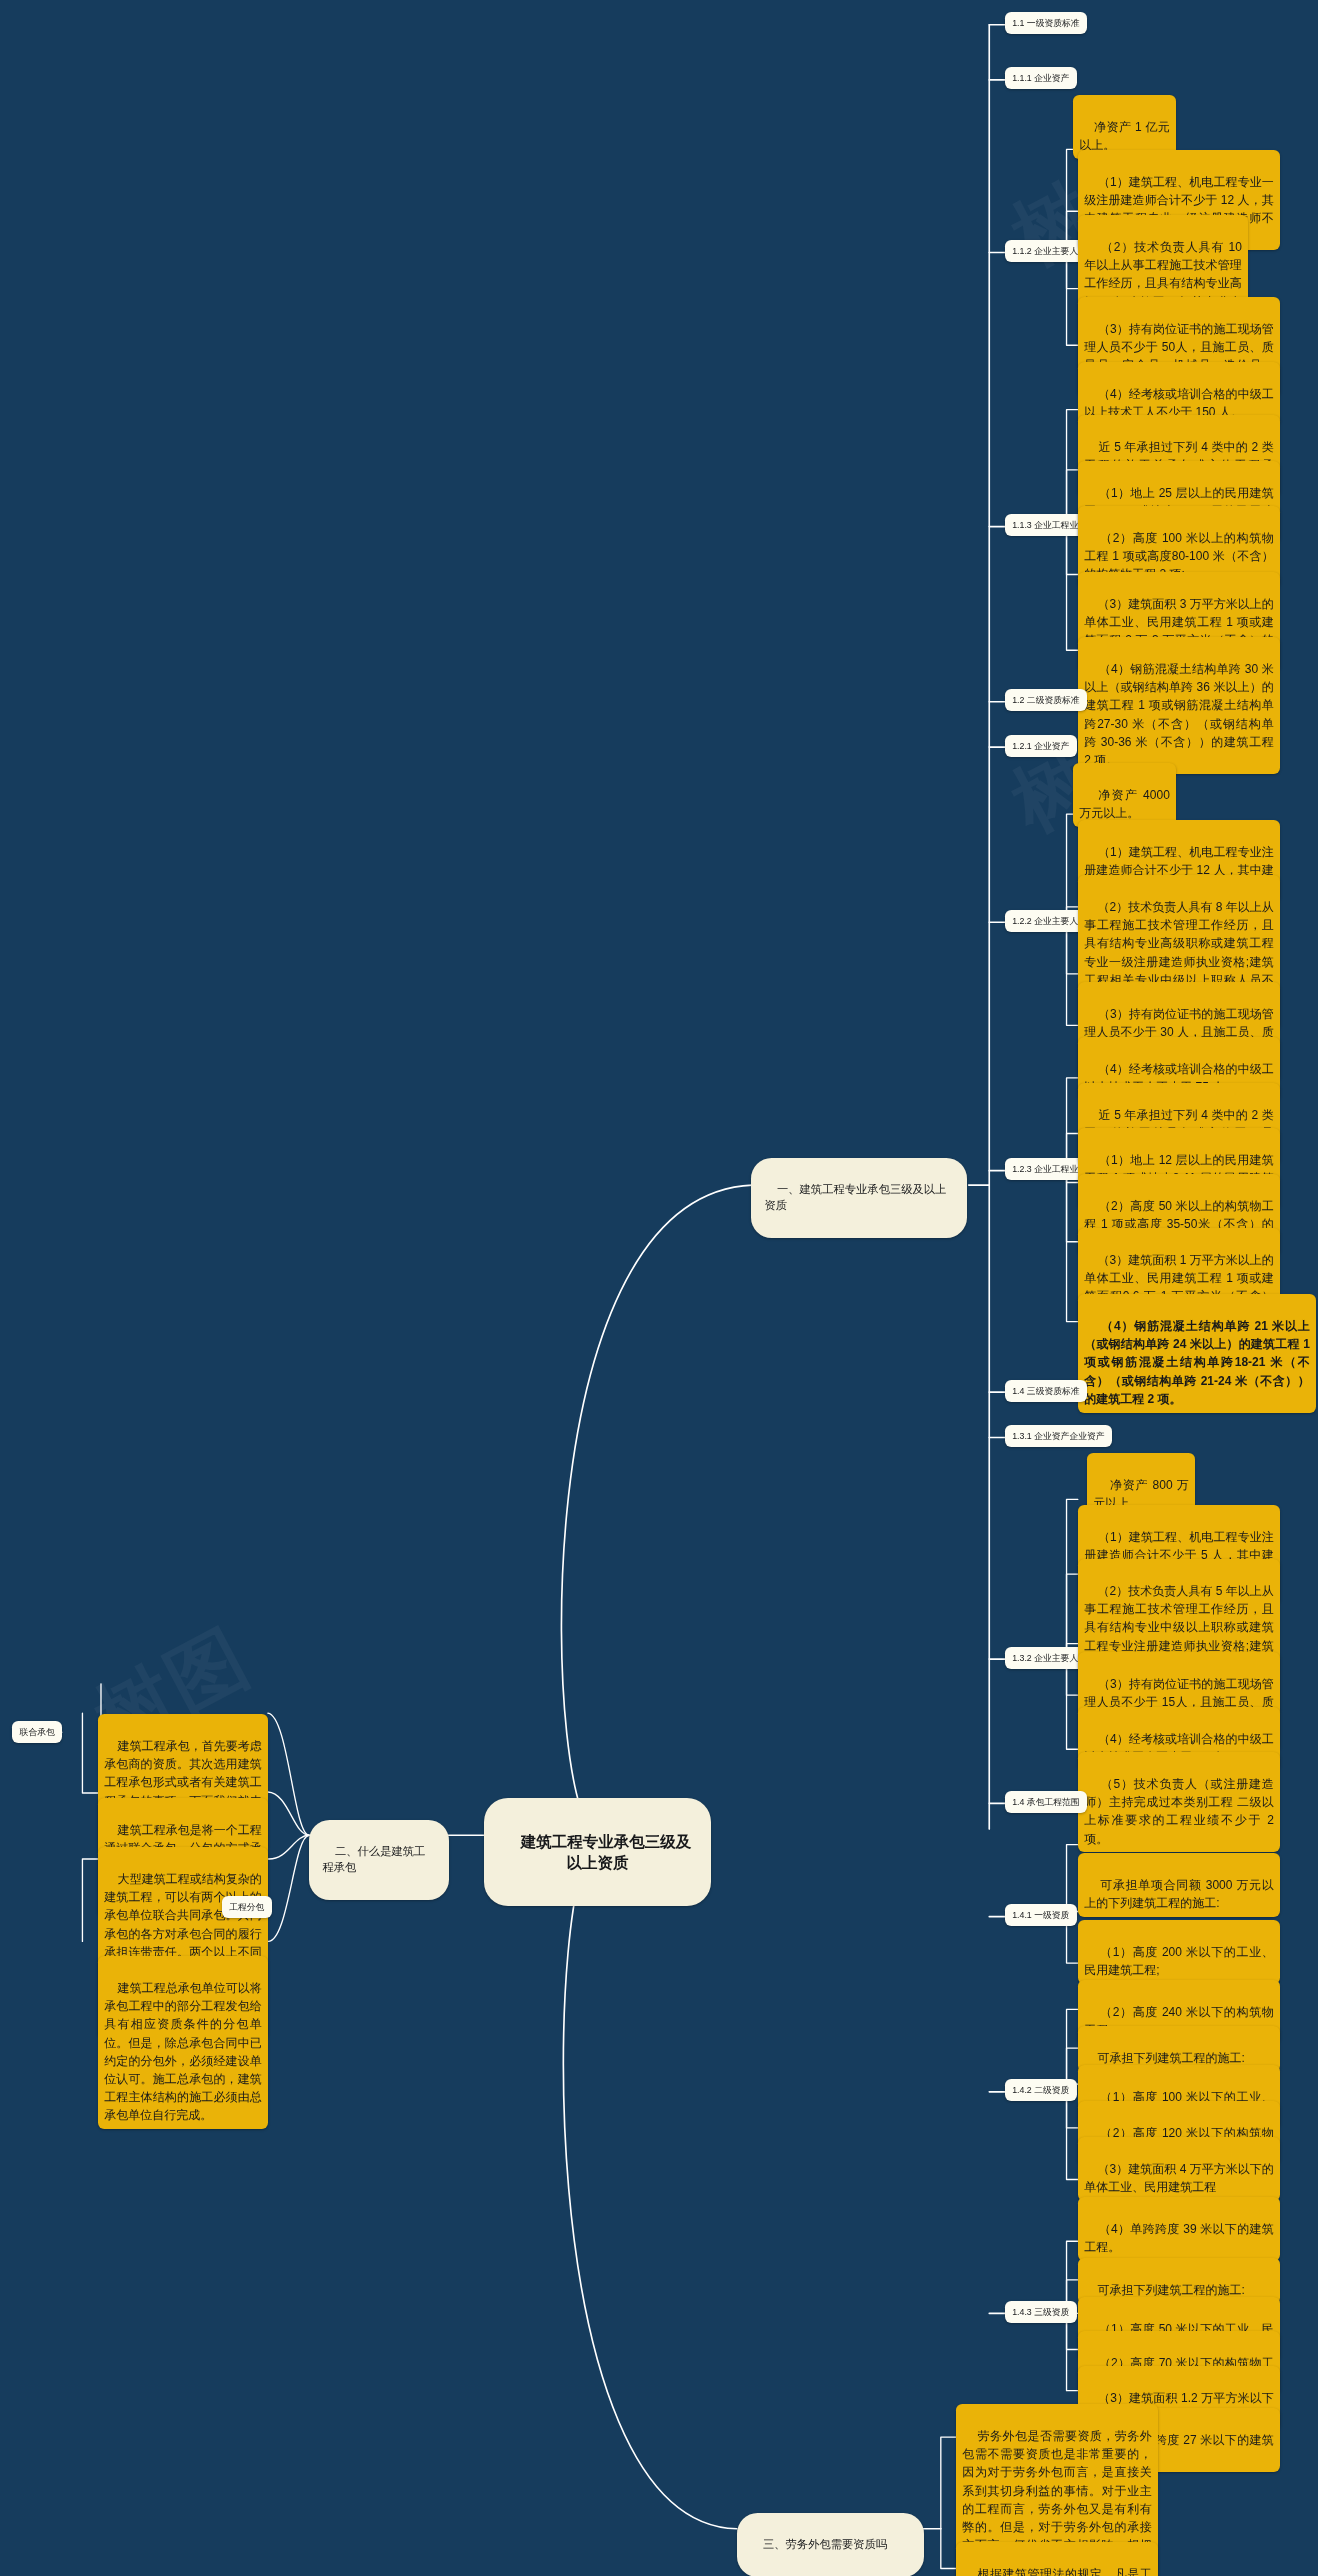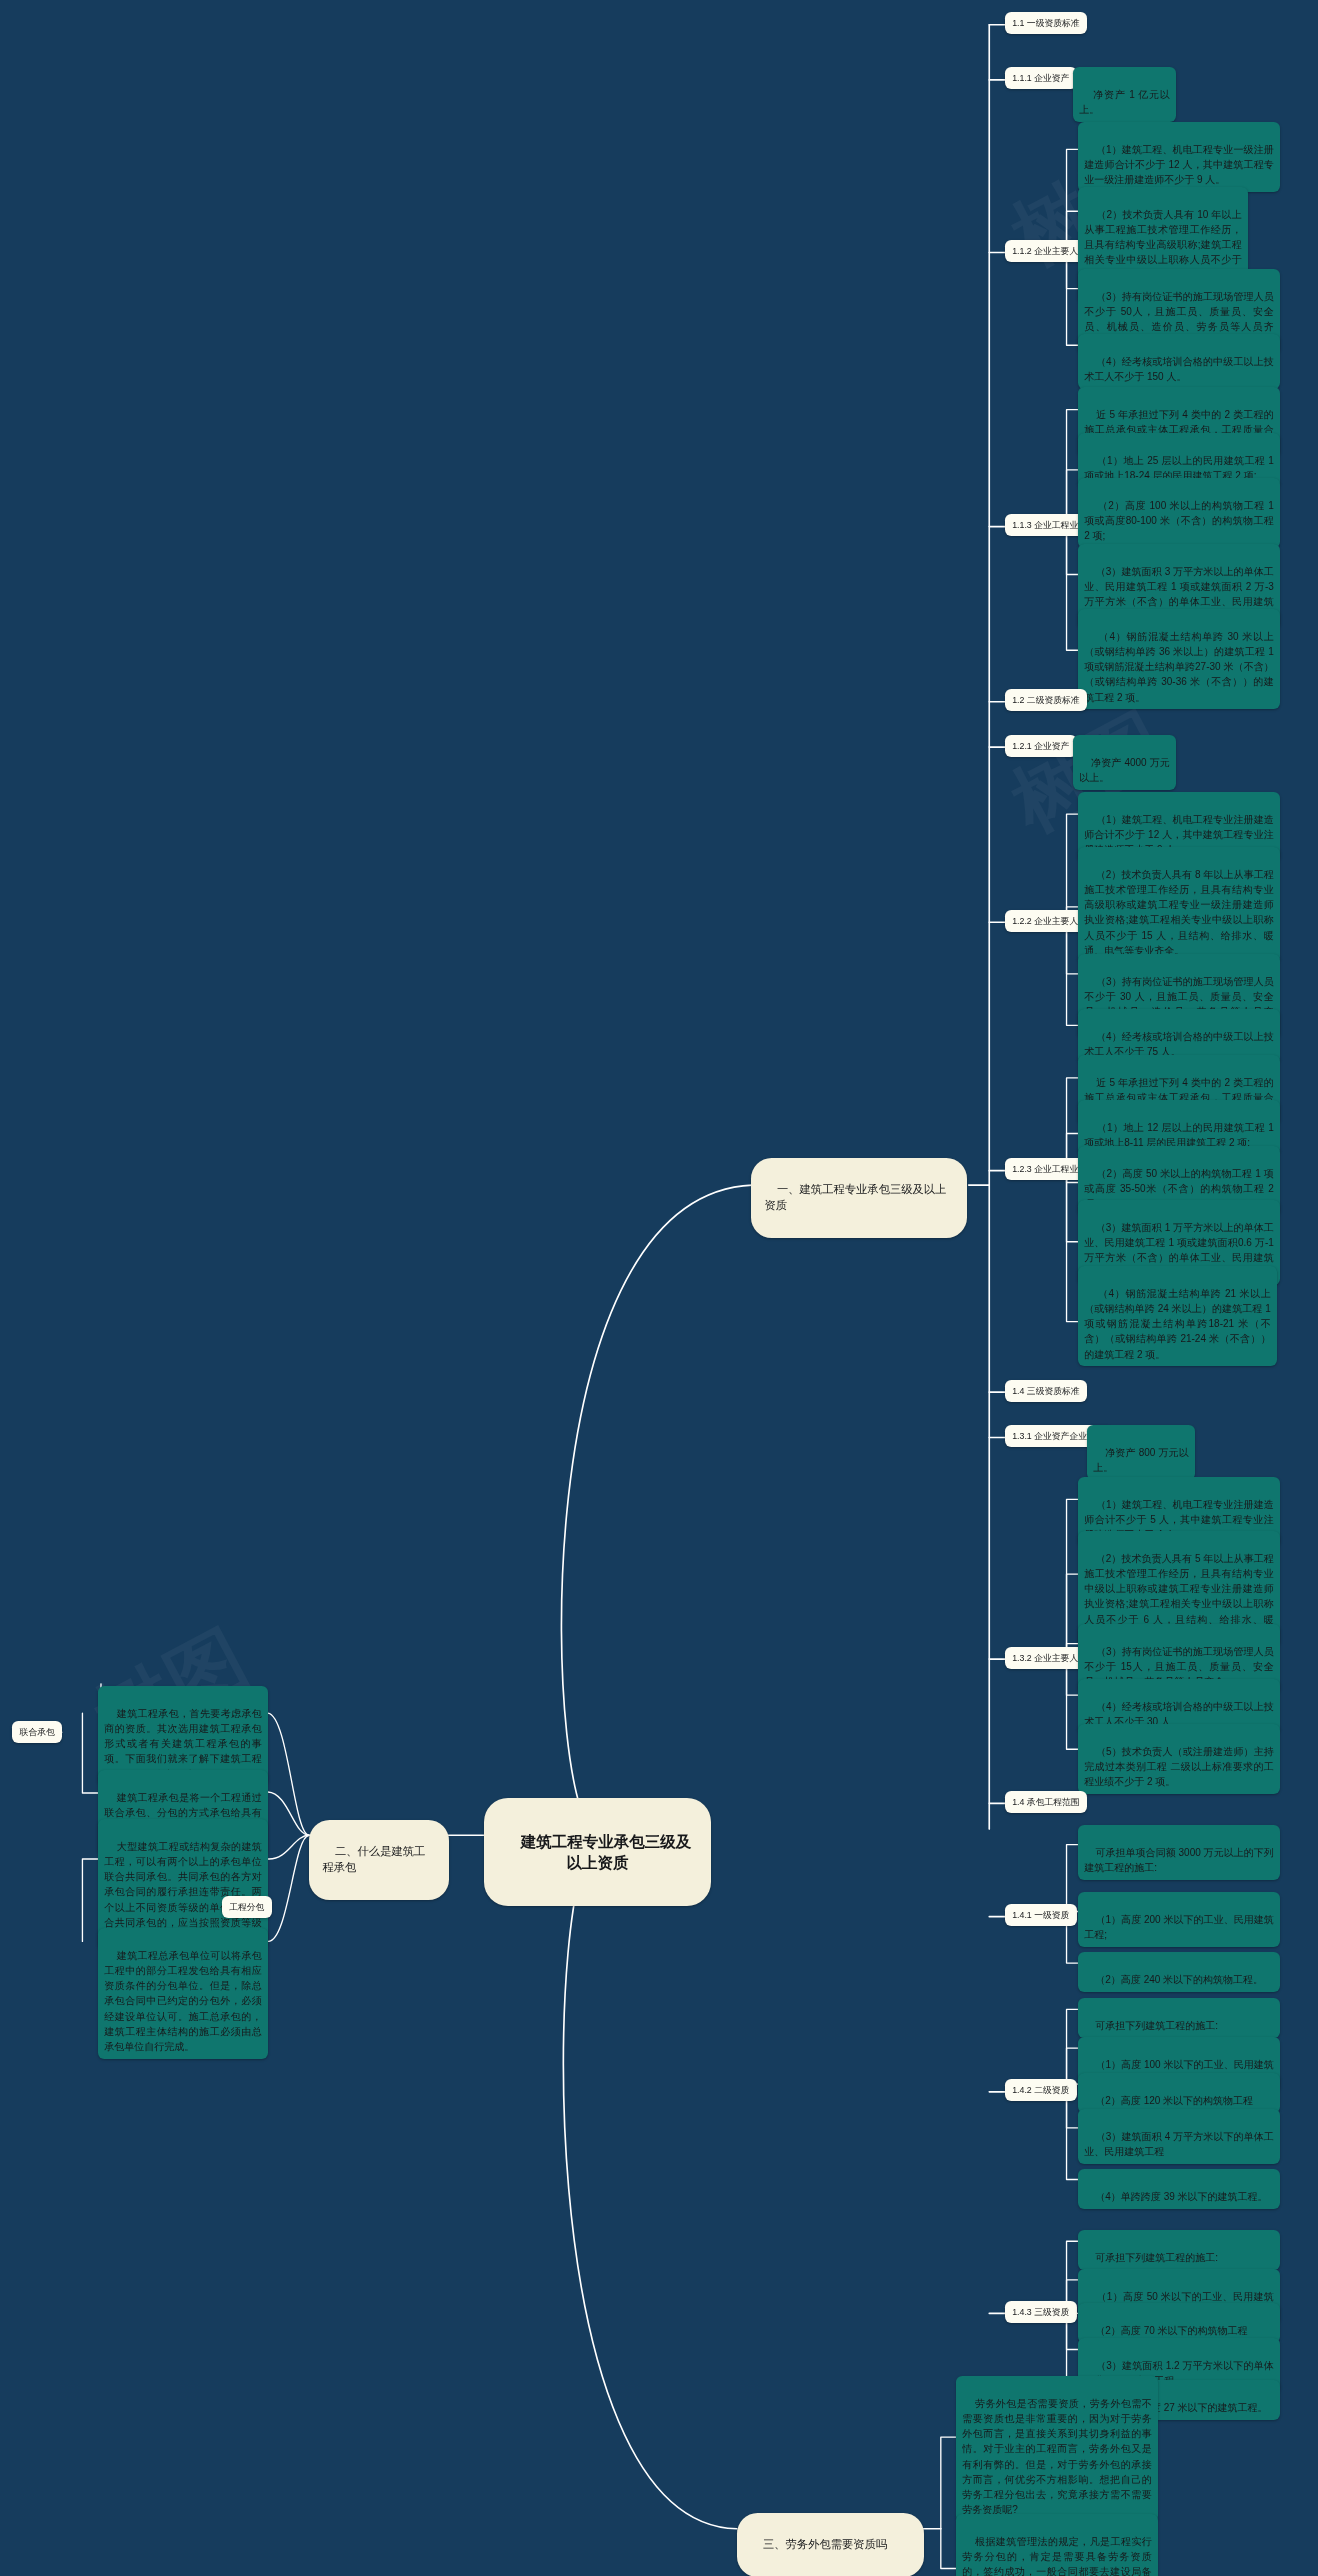--- a/index.html
+++ b/index.html
@@ -47,26 +47,27 @@
   
   .n-l2 {
     background: #fdfcf2;
     border-radius: 6.2px;
     font-size: 8.8px;
     padding: 4.6px 7.2px;
     white-space: nowrap;
   }
   
   .n-leaf {
-    background: #0f766e;
+    background: #eab308;
     border-radius: 6.2px;
-    font-size: 10px;
+    font-size: 12px;
     padding: 4.6px 6.2px;
     line-height: 1.52;
     text-align: justify;
+    margin-top: 28px;
   }
   .wm {
     position:absolute;
     color: rgba(255,255,255,0.045);
     font-size: 77px;
     font-weight: 700;
     transform: rotate(-28deg);
     pointer-events:none;
     letter-spacing: 3.1px;
   }
@@ -257,21 +258,21 @@
   <div class="node n-l2" style="left:1005px; top:1158px;">
     <span>1.2.3 企业工程业绩</span></div>
   <div class="node n-leaf" style="left:1078px; top:1055px; width:202px;">
     <span>近 5 年承担过下列 4 类中的 2 类工程的施工总承包或主体工程承包，工程质量合格。</span></div>
   <div class="node n-leaf" style="left:1078px; top:1100px; width:202px;">
     <span>（1）地上 12 层以上的民用建筑工程 1 项或地上8-11 层的民用建筑工程 2 项;</span></div>
   <div class="node n-leaf" style="left:1078px; top:1146px; width:202px;">
     <span>（2）高度 50 米以上的构筑物工程 1 项或高度 35-50米（不含）的构筑物工程 2 项;</span></div>
   <div class="node n-leaf" style="left:1078px; top:1200px; width:202px;">
     <span>（3）建筑面积 1 万平方米以上的单体工业、民用建筑工程 1 项或建筑面积0.6 万-1 万平方米（不含）的单体工业、民用建筑工程 2 项;</span></div>
-  <div class="node n-leaf" style="left:1078px; top:1266px; width:199px;">
+  <div class="node n-leaf" style="left:1078px; top:1266px; width:238px;font-weight:bold;">
     <span>（4）钢筋混凝土结构单跨 21 米以上（或钢结构单跨 24 米以上）的建筑工程 1 项或钢筋混凝土结构单跨18-21 米（不含）（或钢结构单跨 21-24 米（不含））的建筑工程 2 项。</span></div>
 
   <div class="node n-l2" style="left:1005px; top:1380px;">
     <span>1.4 三级资质标准</span></div>
 
   <div class="node n-l2" style="left:1005px; top:1425px;">
     <span>1.3.1 企业资产企业资产</span></div>
   <div class="node n-leaf" style="left:1087px; top:1425px; width:108px;">
     <span>净资产 800 万元以上。</span></div>
 

